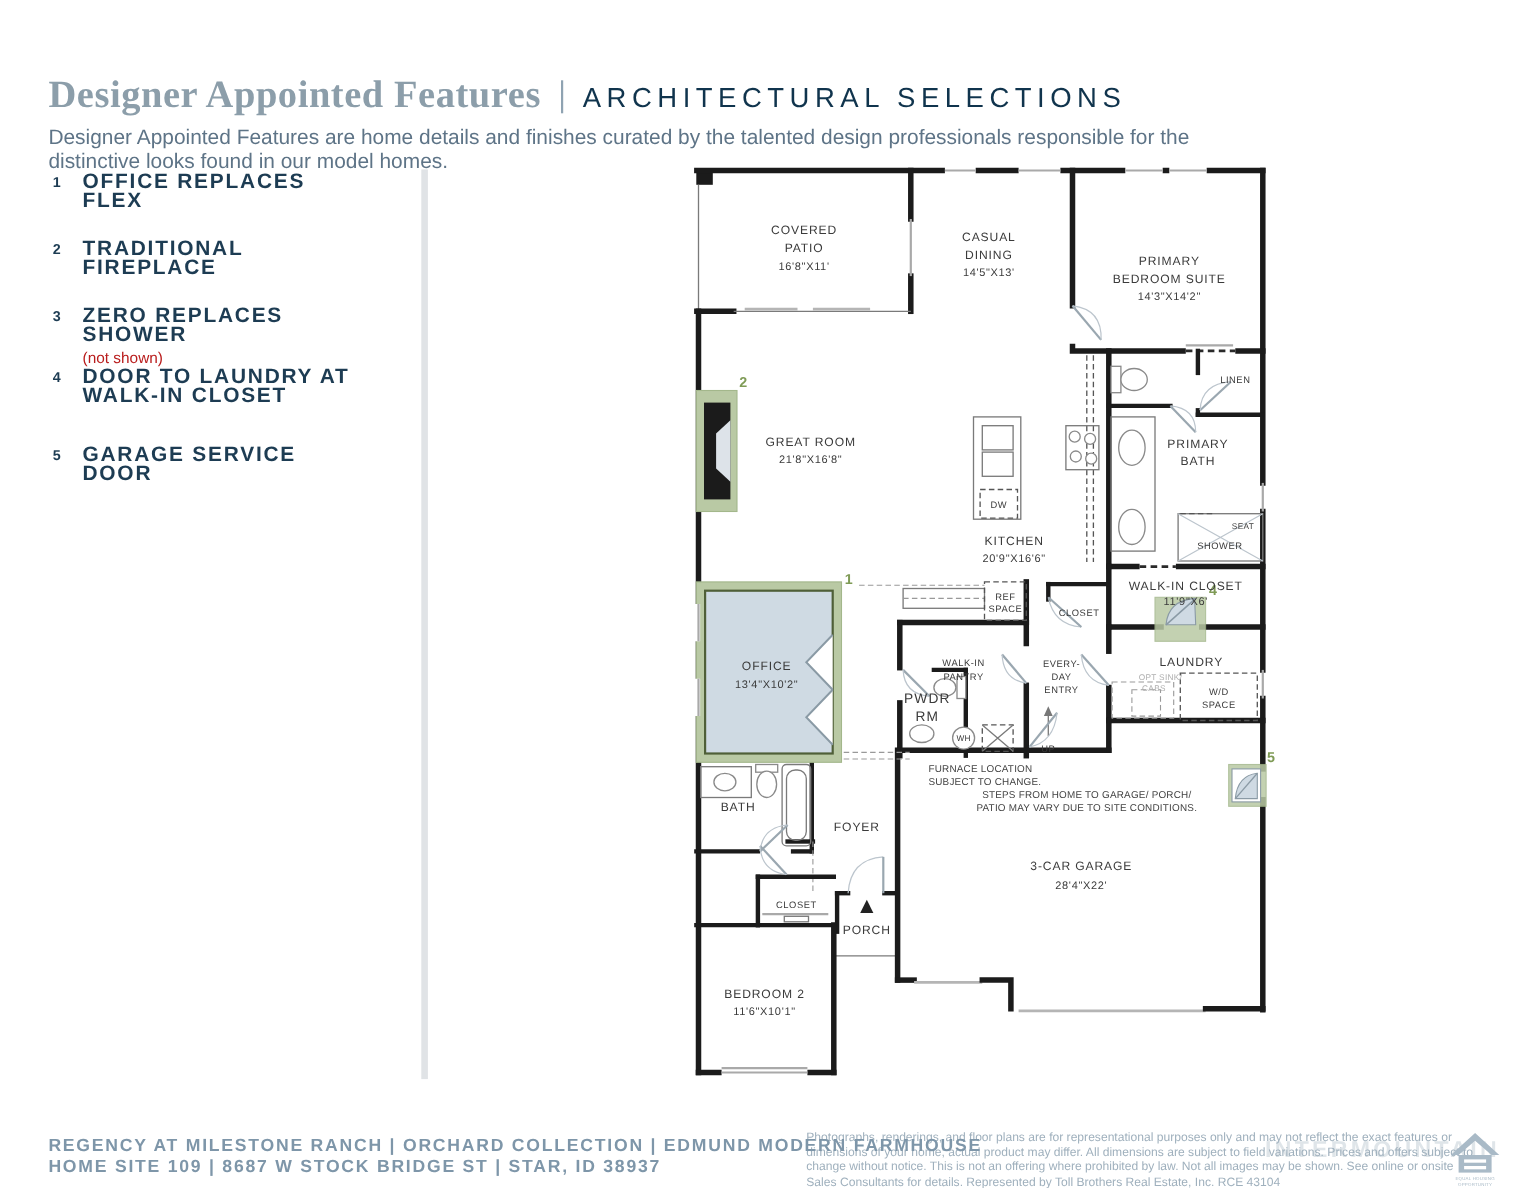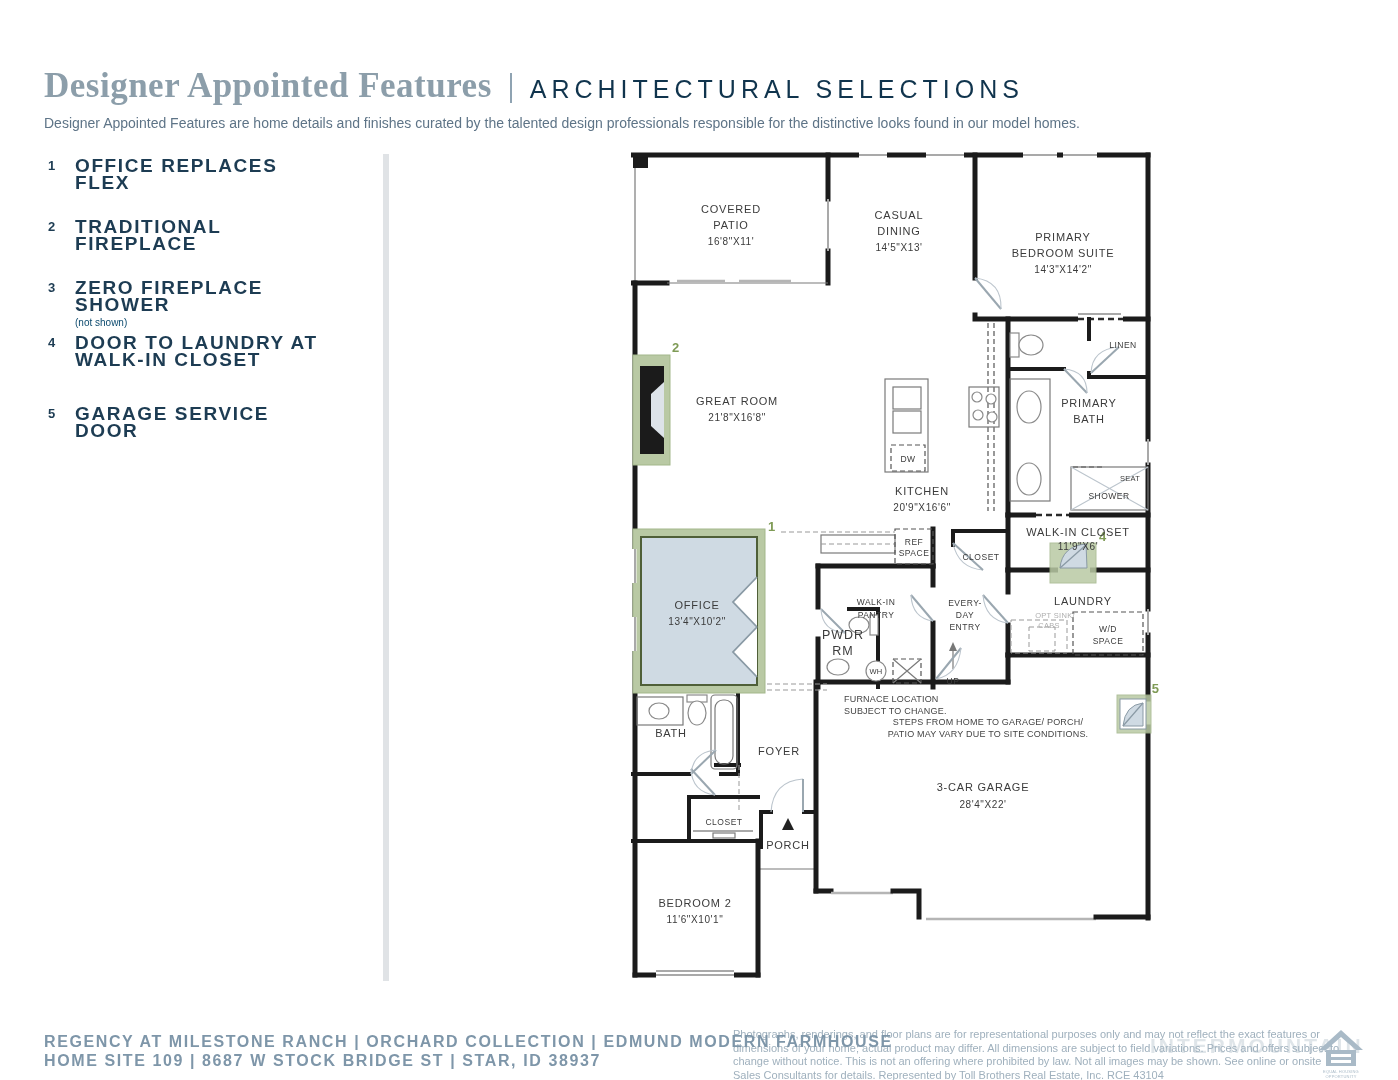--- a/index.html
+++ b/index.html
@@ -6,28 +6,28 @@
   .page{position:relative;width:1398px;height:1080px;background:#ffffff;overflow:hidden;
         font-family:"Liberation Sans",sans-serif;margin-top:26px;}
 
   
   .header{position:absolute;left:44px;top:40px;width:1100px;}
   .title-row{display:flex;align-items:center;}
   .title-serif{font-family:"Liberation Serif","DejaVu Serif",serif;font-weight:bold;
                font-size:35px;color:#8c9eaa;letter-spacing:.5px;}
   .title-sep{width:2px;height:30px;background:#8fa3b2;margin:4px 18px 0 18px;}
   .title-caps{font-size:25px;letter-spacing:5px;color:#10344d;font-weight:500;padding-top:6px;}
-  .header-desc{margin-top:9px;font-size:14px;color:#5e7487;}
+  .header-desc{margin-top:9px;font-size:19px;color:#5e7487;}
 
   
   .feature{position:absolute;left:48px;display:flex;align-items:flex-start;}
   .f-num{width:27px;font-weight:bold;font-size:13px;color:#1d3c53;padding-top:1px;}
   .f-body{width:255px;}
   .f-label{font-weight:bold;font-size:19px;letter-spacing:1.6px;color:#1d3c53;line-height:17px;}
-  .f-note{font-size:10px;color:#0c4a6e;margin-top:4px;}
+  .f-note{font-size:14px;color:#b91c1c;margin-top:4px;}
   .v-divider{position:absolute;left:383px;top:128px;width:6px;height:827px;background:#e0e3e6;}
 
   
   .plan{position:absolute;left:631px;top:121px;}
   .w5{stroke:#1b1b1b;stroke-width:5;fill:none;stroke-linecap:square;}
   .w4{stroke:#1b1b1b;stroke-width:4;fill:none;stroke-linecap:square;}
   .thin{stroke:#7a7a7a;stroke-width:1.2;fill:none;}
   .win{stroke:#a9a9a9;stroke-width:2;fill:none;}
   .winw{stroke:#b5b5b5;stroke-width:2.5;fill:none;}
   .gap{stroke:#ffffff;stroke-width:7;fill:none;}
@@ -79,21 +79,21 @@
   </div>
   <div class="feature" style="top:192px">
     <span class="f-num">2</span>
     <div class="f-body">
         <div class="f-label">TRADITIONAL FIREPLACE</div>
       </div>
   </div>
   <div class="feature" style="top:253px">
     <span class="f-num">3</span>
     <div class="f-body">
-      <div class="f-label">ZERO FIREPLACE SHOWER</div>
+      <div class="f-label">ZERO REPLACES SHOWER</div>
       <div class="f-note">(not shown)</div>
     </div>
   </div>
   <div class="feature" style="top:308px">
     <span class="f-num">4</span>
     <div class="f-body">
         <div class="f-label">DOOR TO LAUNDRY AT WALK-IN CLOSET</div>
       </div>
   </div>
   <div class="feature" style="top:379px">

